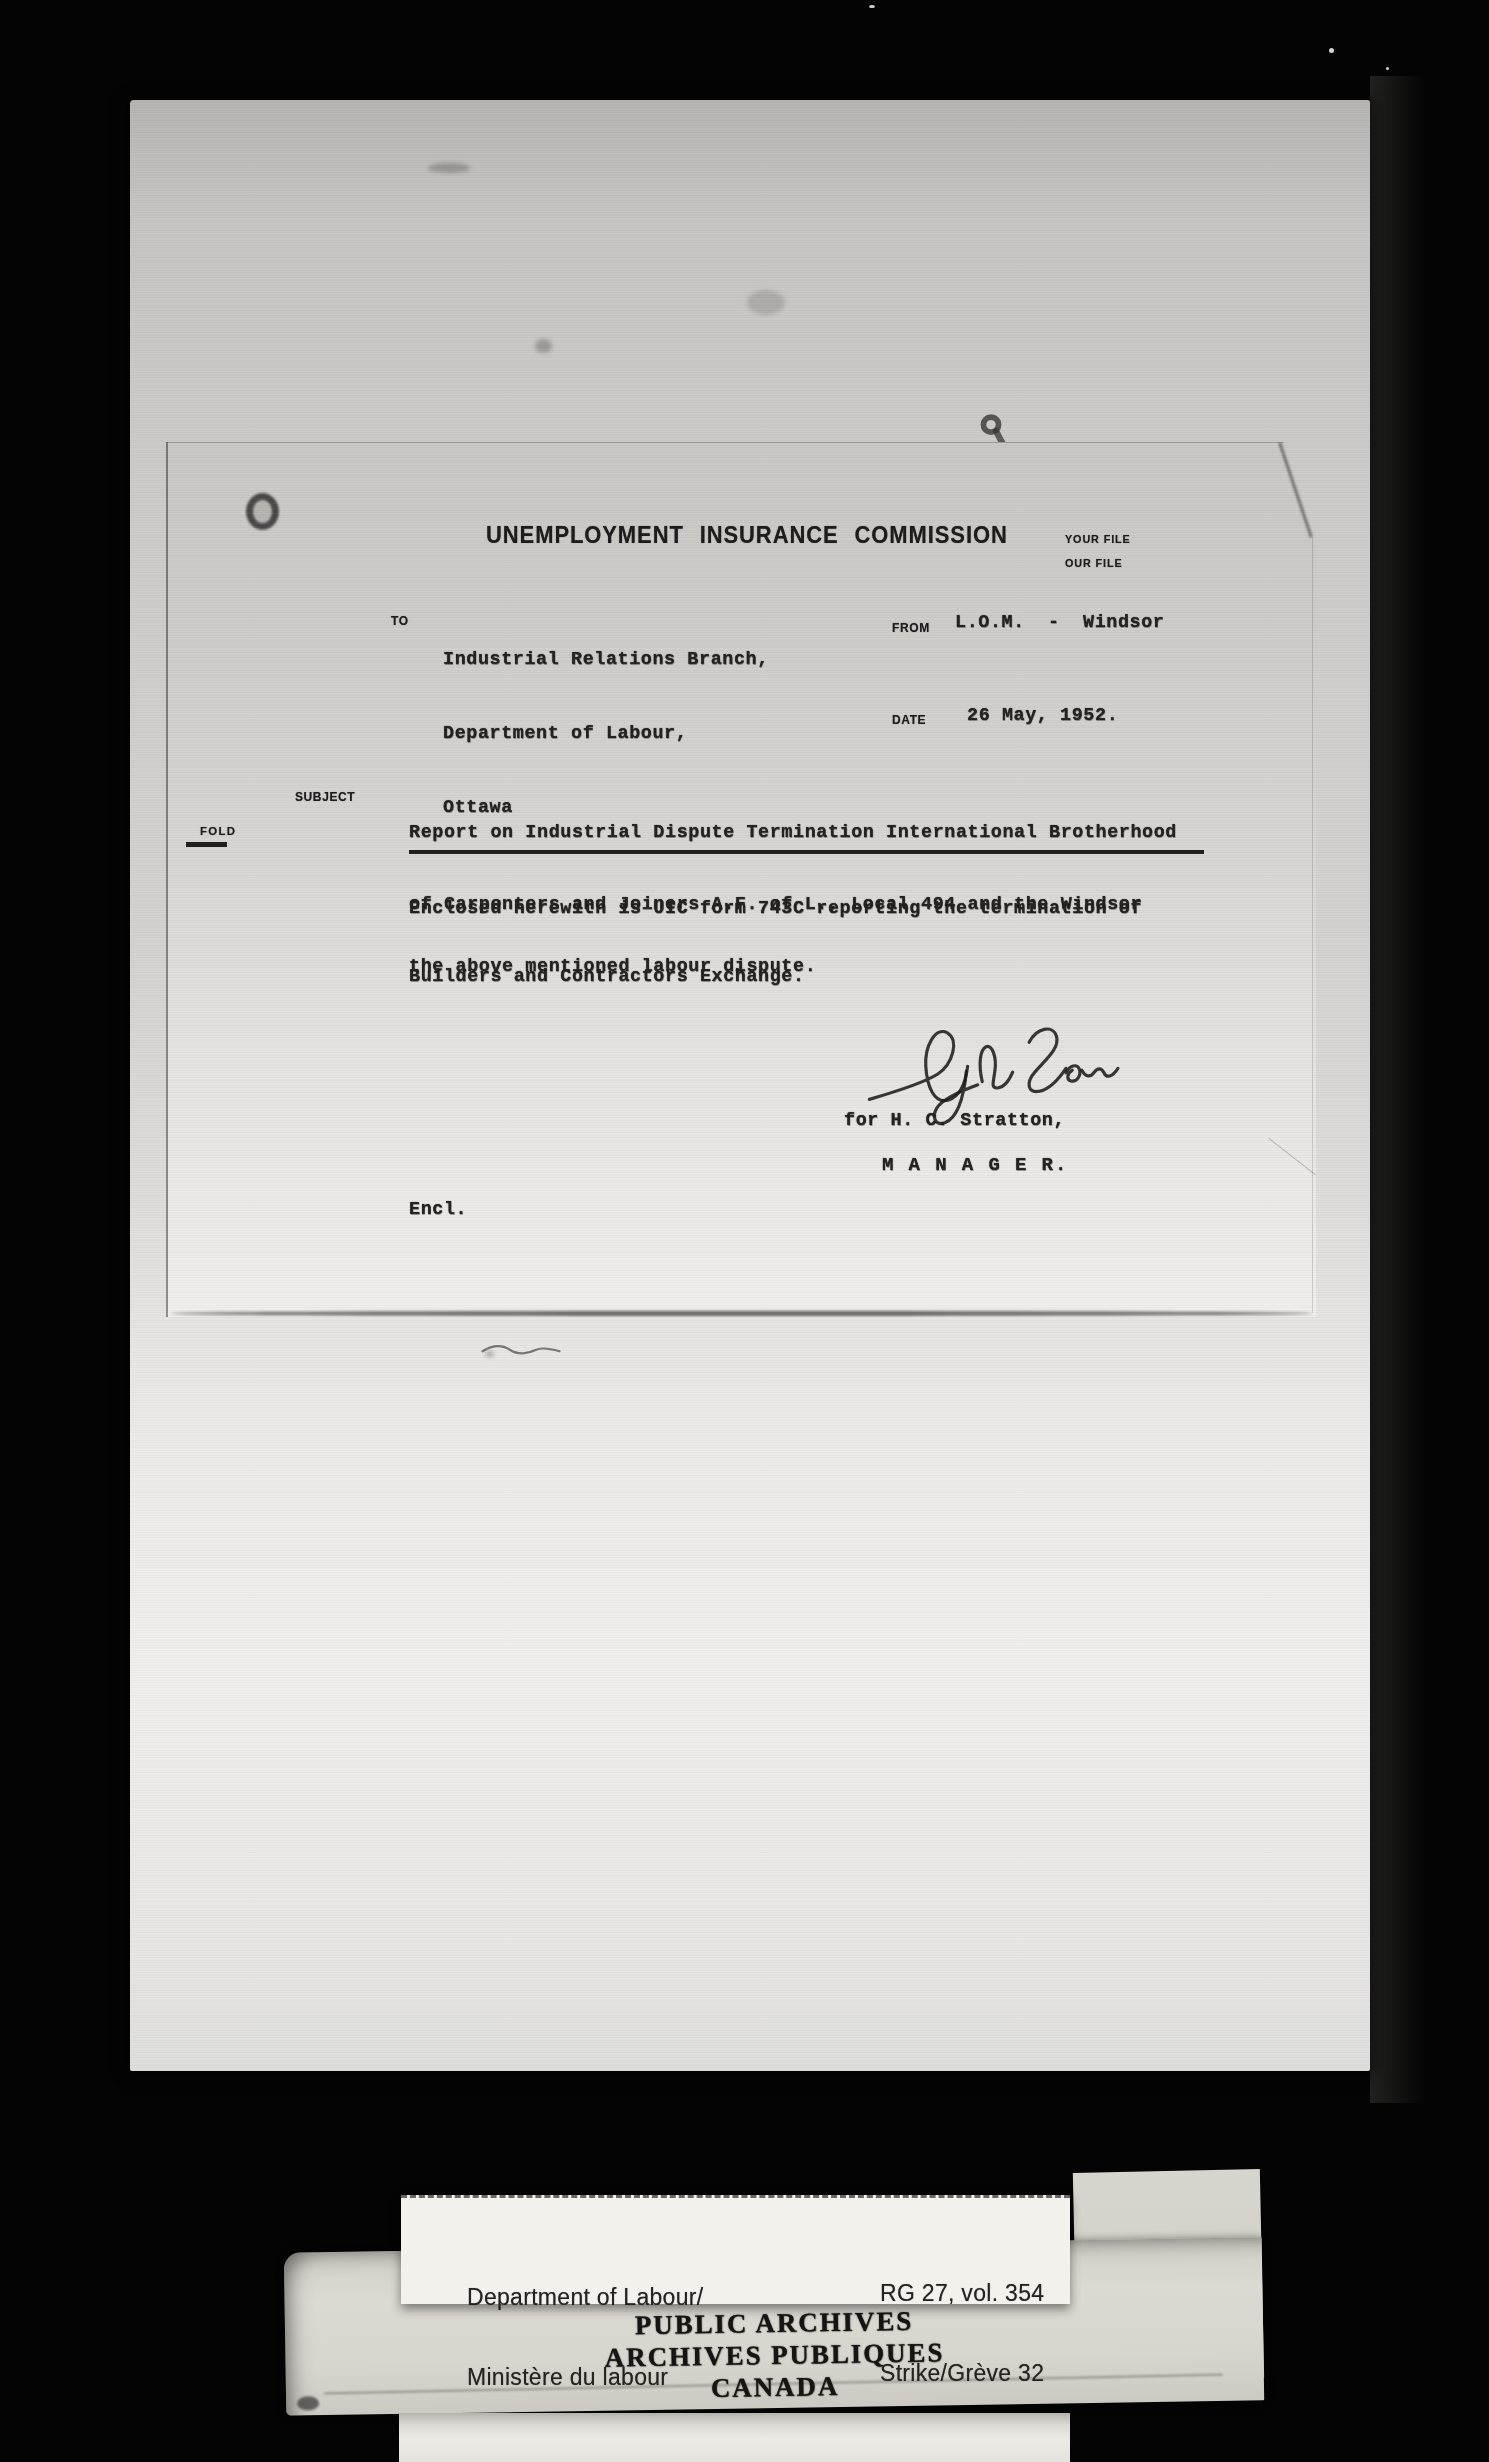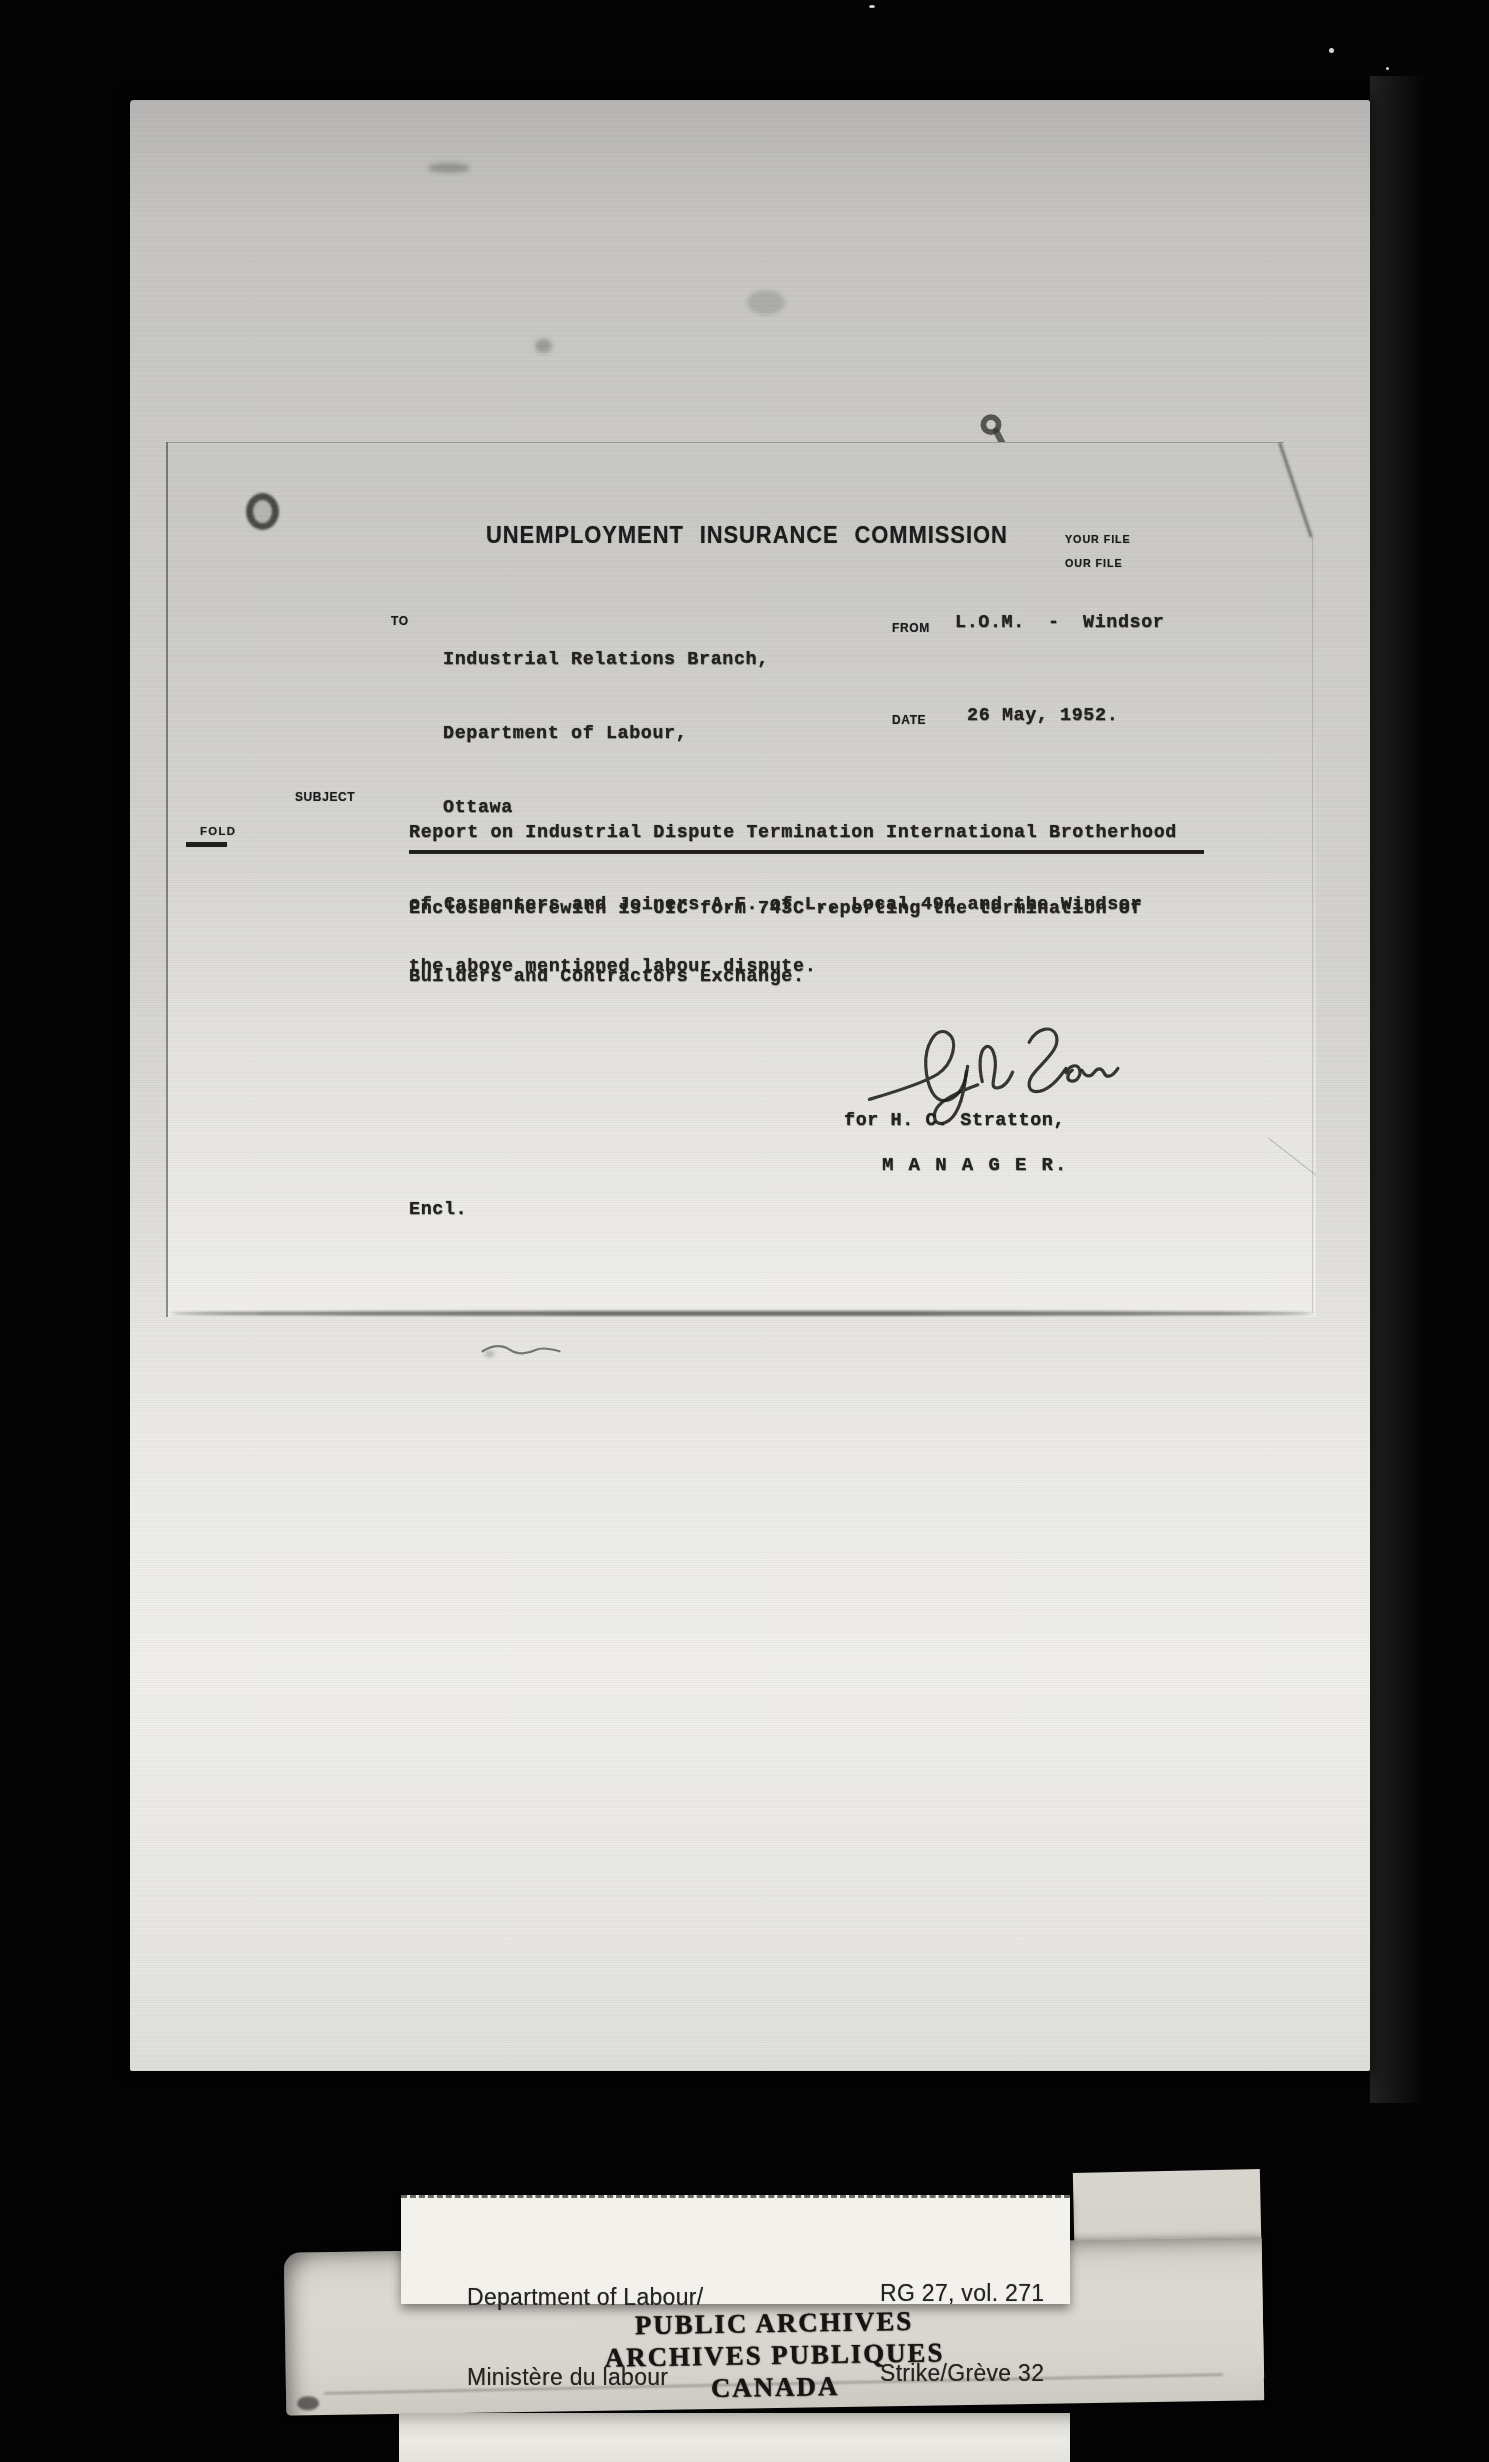--- a/index.html
+++ b/index.html
@@ -200,19 +200,19 @@
     <div>CANADA</div>
   </div>
 </div>
 
 <div class="abs label-card">
   <div class="abs card-text" style="left:66px;top:33px;">
     <div>Department of Labour/</div>
     <div>Ministère du labour</div>
   </div>
   <div class="abs card-text" style="left:479px;top:29px;">
-    <div>RG 27, vol. 271</div>
+    <div>RG 27, vol. 354</div>
     <div>Strike/Grève 32</div>
   </div>
 </div>
 
 <div class="abs bottom-strip"></div>
 
 
 </body></html>

